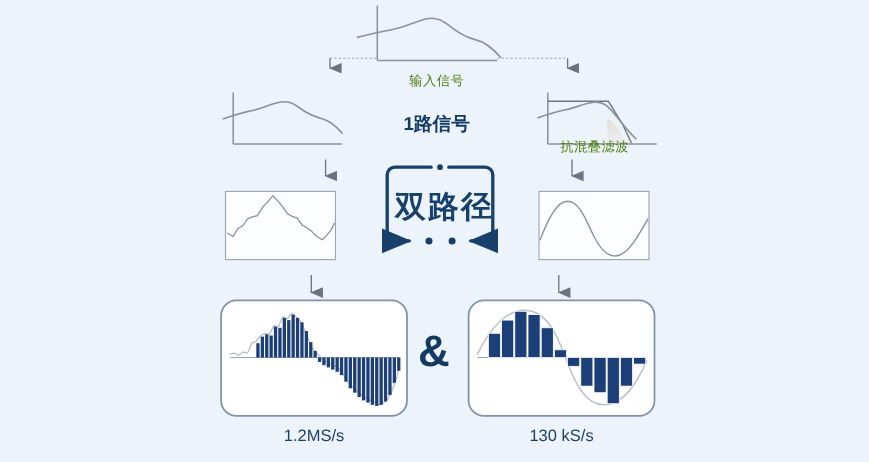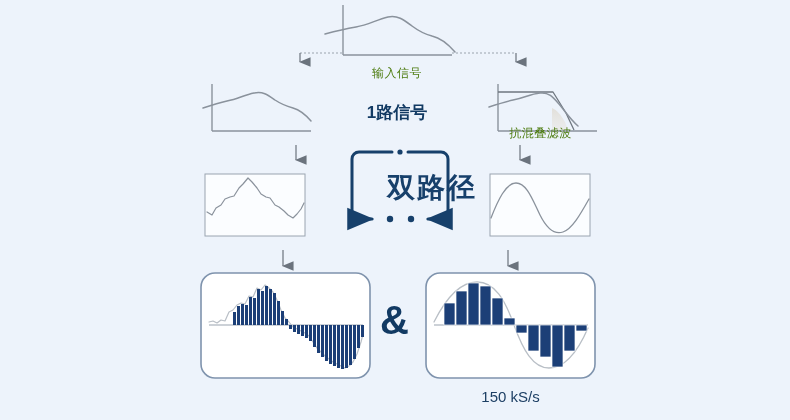--- a/index.html
+++ b/index.html
@@ -229,21 +229,22 @@
     </g>
   </svg>
 
   <div class="lbl" style="left:347px;top:66px;width:100px;">输入信号</div>
 
   <div class="lbl-strong" style="left:347px;top:101px;width:100px;font-size:17px;">1路信号</div>
 
 
   <div class="lbl" style="left:488px;top:126px;width:105px;">抗混叠滤波</div>
 
-  <div class="bigword" style="left:350px;top:169px;width:108px;text-align:center;padding-left:28px;">双路径</div>
+  <div class="bigword" style="left:350px;top:169px;width:108px;text-align:center;">双路径</div>
 
 
   <div class="amp" style="left:380px;top:300px;">&amp;</div>
 
-
-  <div class="rate" style="left:426px;top:388px;width:169px;">150 kS/s</div>
+  <div class="rate" style="left:201px;top:388px;width:169px;">1.2MS/s</div>
+
+  <div class="rate" style="left:426px;top:388px;width:169px;">130 kS/s</div>
 
 </div>
 
 </body></html>

